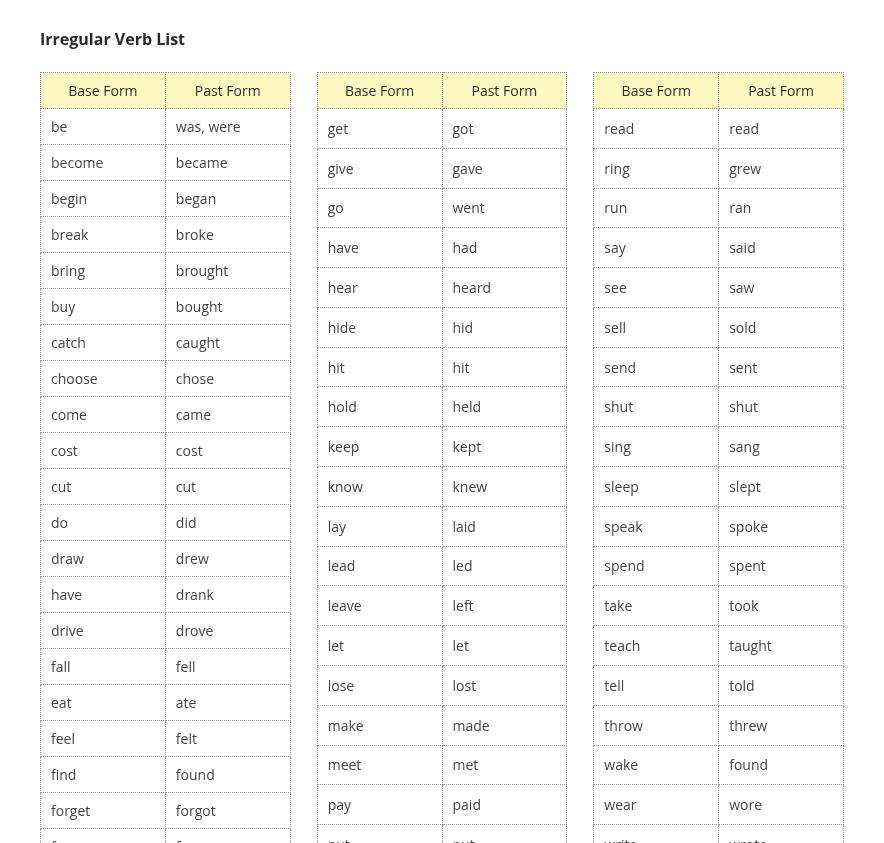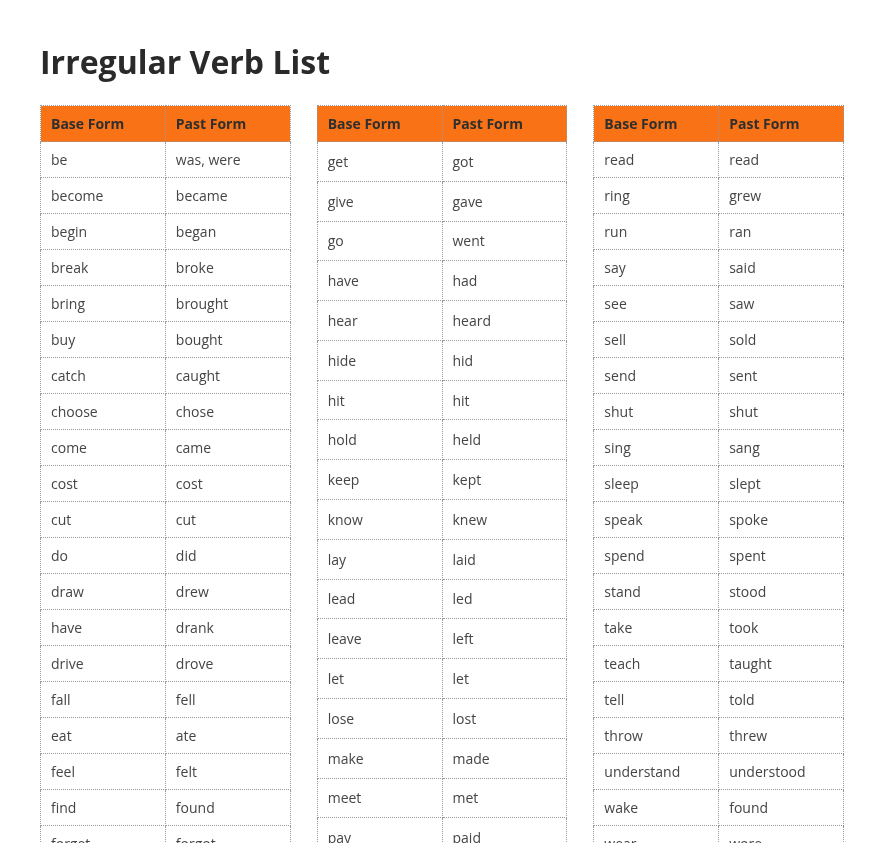--- a/index.html
+++ b/index.html
@@ -5,47 +5,48 @@
     body {
       font-family: "Open Sans", "Segoe UI", Arial, sans-serif;
       background: #ffffff;
       margin: 0;
       padding: 20px 40px;
       color: #3a3a3a;
       width: 884px;
       box-sizing: border-box;
     }
     h1 {
-      font-size: 32px;
+      font-size: 16px;
       font-weight: 700;
       color: #2a2a2a;
-      margin: 20px 0 22px 0;
+      margin: 8px 0 22px 0;
     }
     .tables {
       display: flex;
       gap: 26px;
     }
     table {
       border-collapse: collapse;
       width: 252px;
       table-layout: fixed;
     }
     th, td {
       border: 1px dotted #9a9a9a;
       padding: 8px 10px;
       text-align: left;
       font-size: 14px;
       color: #454545;
       vertical-align: middle;
       height: 17px;
     }
     th {
-      font-weight: 700;
+      font-weight: 400;
       color: #2f2f2f;
-      background: #f97316;
+      background: #fef9c3;
+      text-align: center;
     }
     td {
       font-weight: 400;
     }
     col.c1 { width: 50%; }
     col.c2 { width: 50%; }
   </style>
 </head>
 <body>
 
@@ -297,44 +298,36 @@
         </tr>
         <tr>
           <td>speak</td>
           <td>spoke</td>
         </tr>
         <tr>
           <td>spend</td>
           <td>spent</td>
         </tr>
         <tr>
-          <td>stand</td>
-          <td>stood</td>
-        </tr>
-        <tr>
           <td>take</td>
           <td>took</td>
         </tr>
         <tr>
           <td>teach</td>
           <td>taught</td>
         </tr>
         <tr>
           <td>tell</td>
           <td>told</td>
         </tr>
         <tr>
           <td>throw</td>
           <td>threw</td>
         </tr>
         <tr>
-          <td>understand</td>
-          <td>understood</td>
-        </tr>
-        <tr>
           <td>wake</td>
           <td>found</td>
         </tr>
         <tr>
           <td>wear</td>
           <td>wore</td>
         </tr>
         <tr>
           <td>write</td>
           <td>wrote</td>

